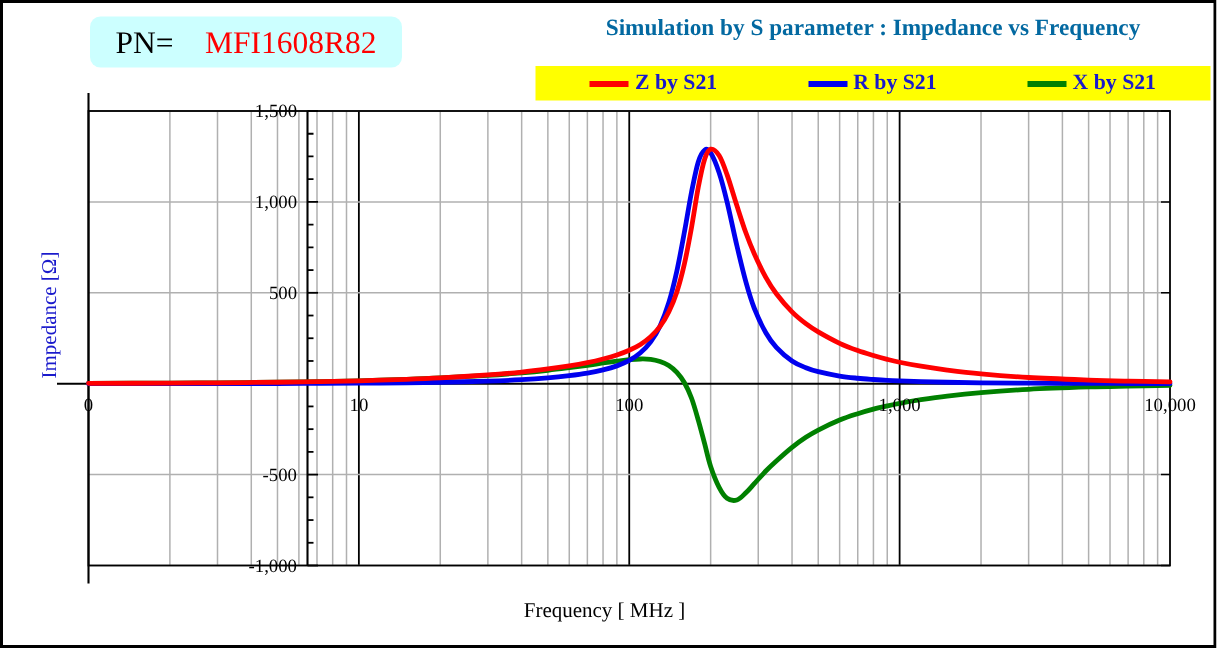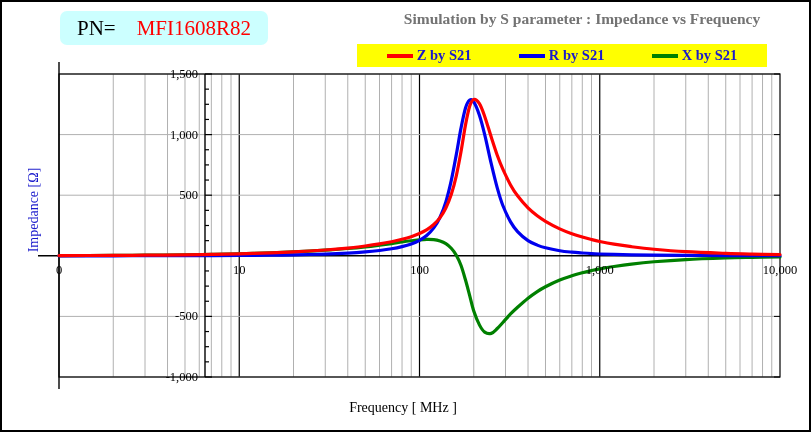--- a/index.html
+++ b/index.html
@@ -8,24 +8,24 @@
 
   
   #pn-badge{position:absolute;left:58px;top:9px;width:208px;height:34px;
     background:#ccffff;border-radius:7px;display:flex;align-items:center;
     justify-content:center;box-sizing:border-box;}
   #pn-badge .pn-label{font-size:21px;color:#000;letter-spacing:0px;}
   #pn-badge .pn-value{font-size:21px;color:#ff0000;margin-left:21px;}
 
   
   #chart-title{position:absolute;left:355px;top:8px;width:450px;text-align:center;
-    font-size:15.5px;font-weight:bold;color:#737373;white-space:nowrap;}
+    font-size:15.5px;font-weight:bold;color:#0369a1;white-space:nowrap;}
 
   
-  #legend{position:absolute;left:355px;top:42px;width:410px;height:23px;
+  #legend{position:absolute;left:355px;top:42px;width:450px;height:23px;
     background:#ffff00;display:flex;align-items:center;justify-content:space-around;
     box-sizing:border-box;padding:0 6px;}
   .legend-item{display:flex;align-items:center;}
   .legend-swatch{width:26px;height:4px;margin-right:4px;display:block;}
   .legend-text{font-size:14.5px;font-weight:bold;color:#1a1acc;white-space:nowrap;}
 
   
   #ylabel{position:absolute;left:-48px;top:200px;width:160px;text-align:center;
     transform:rotate(-90deg);font-size:14px;color:#1a1acc;white-space:nowrap;}
   #xlabel{position:absolute;left:281px;top:398px;width:240px;text-align:center;

